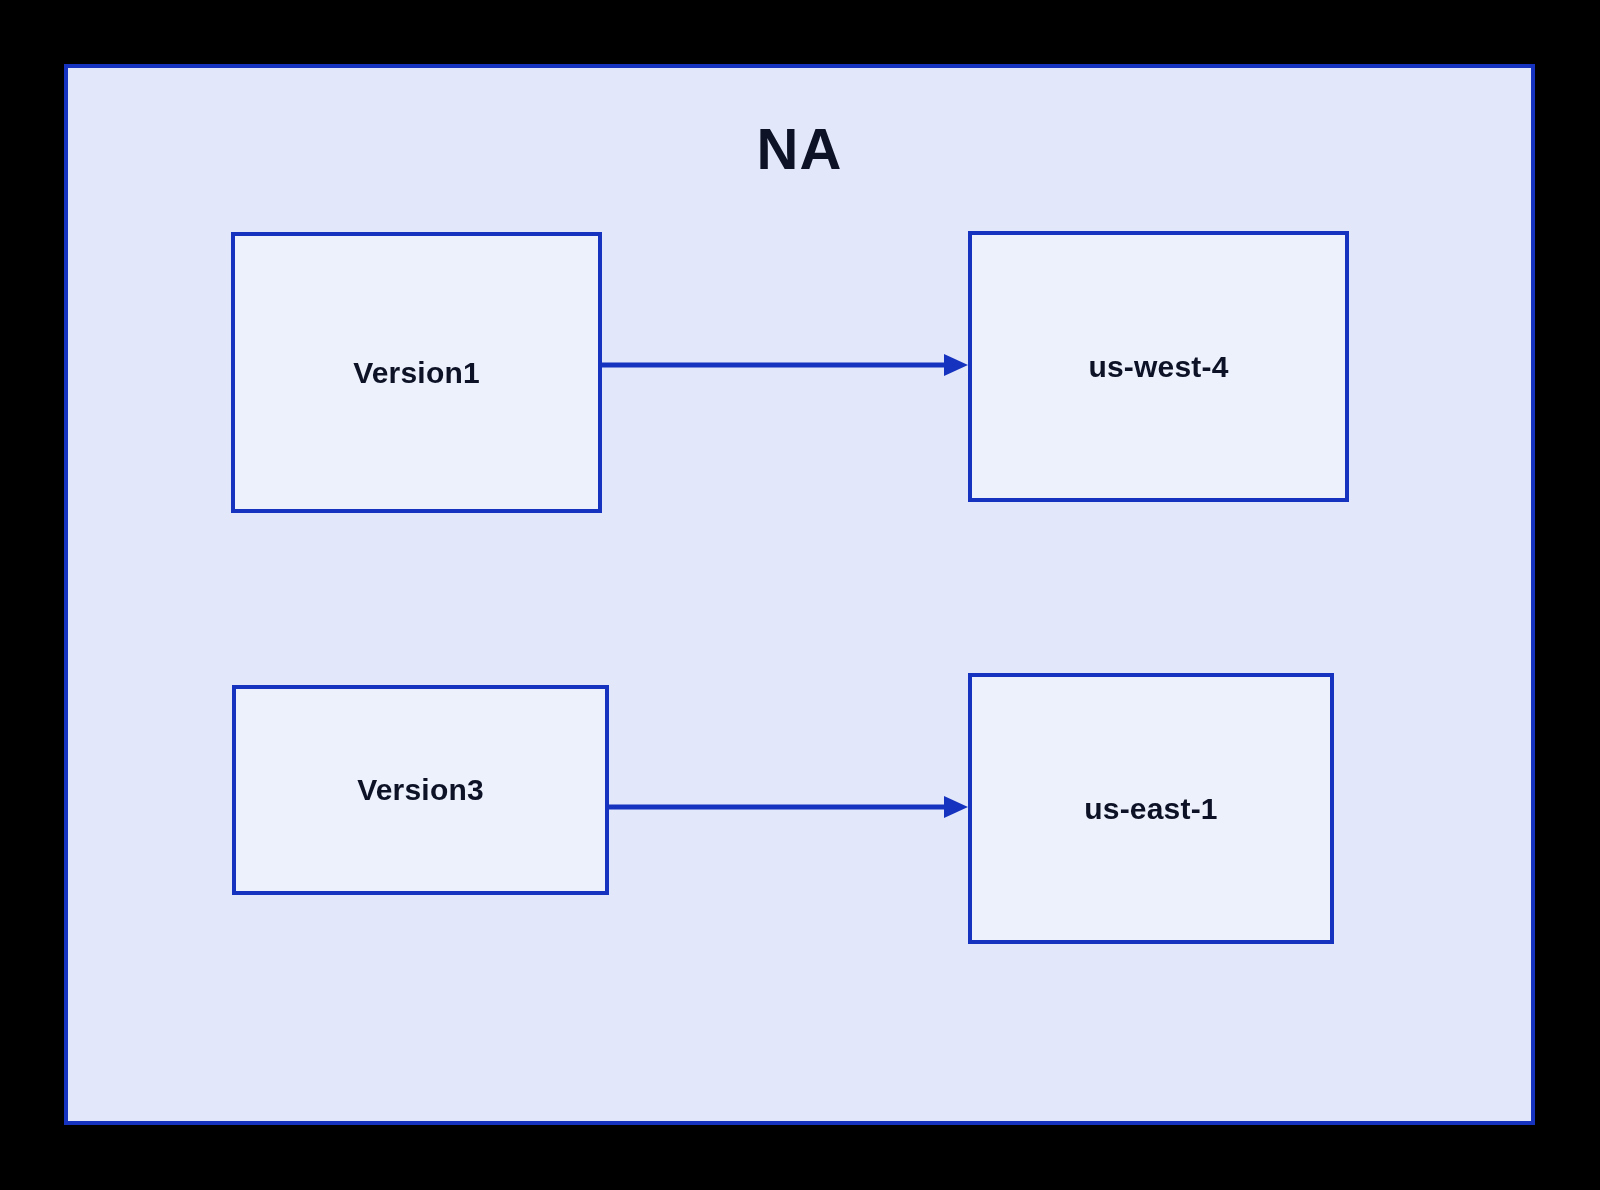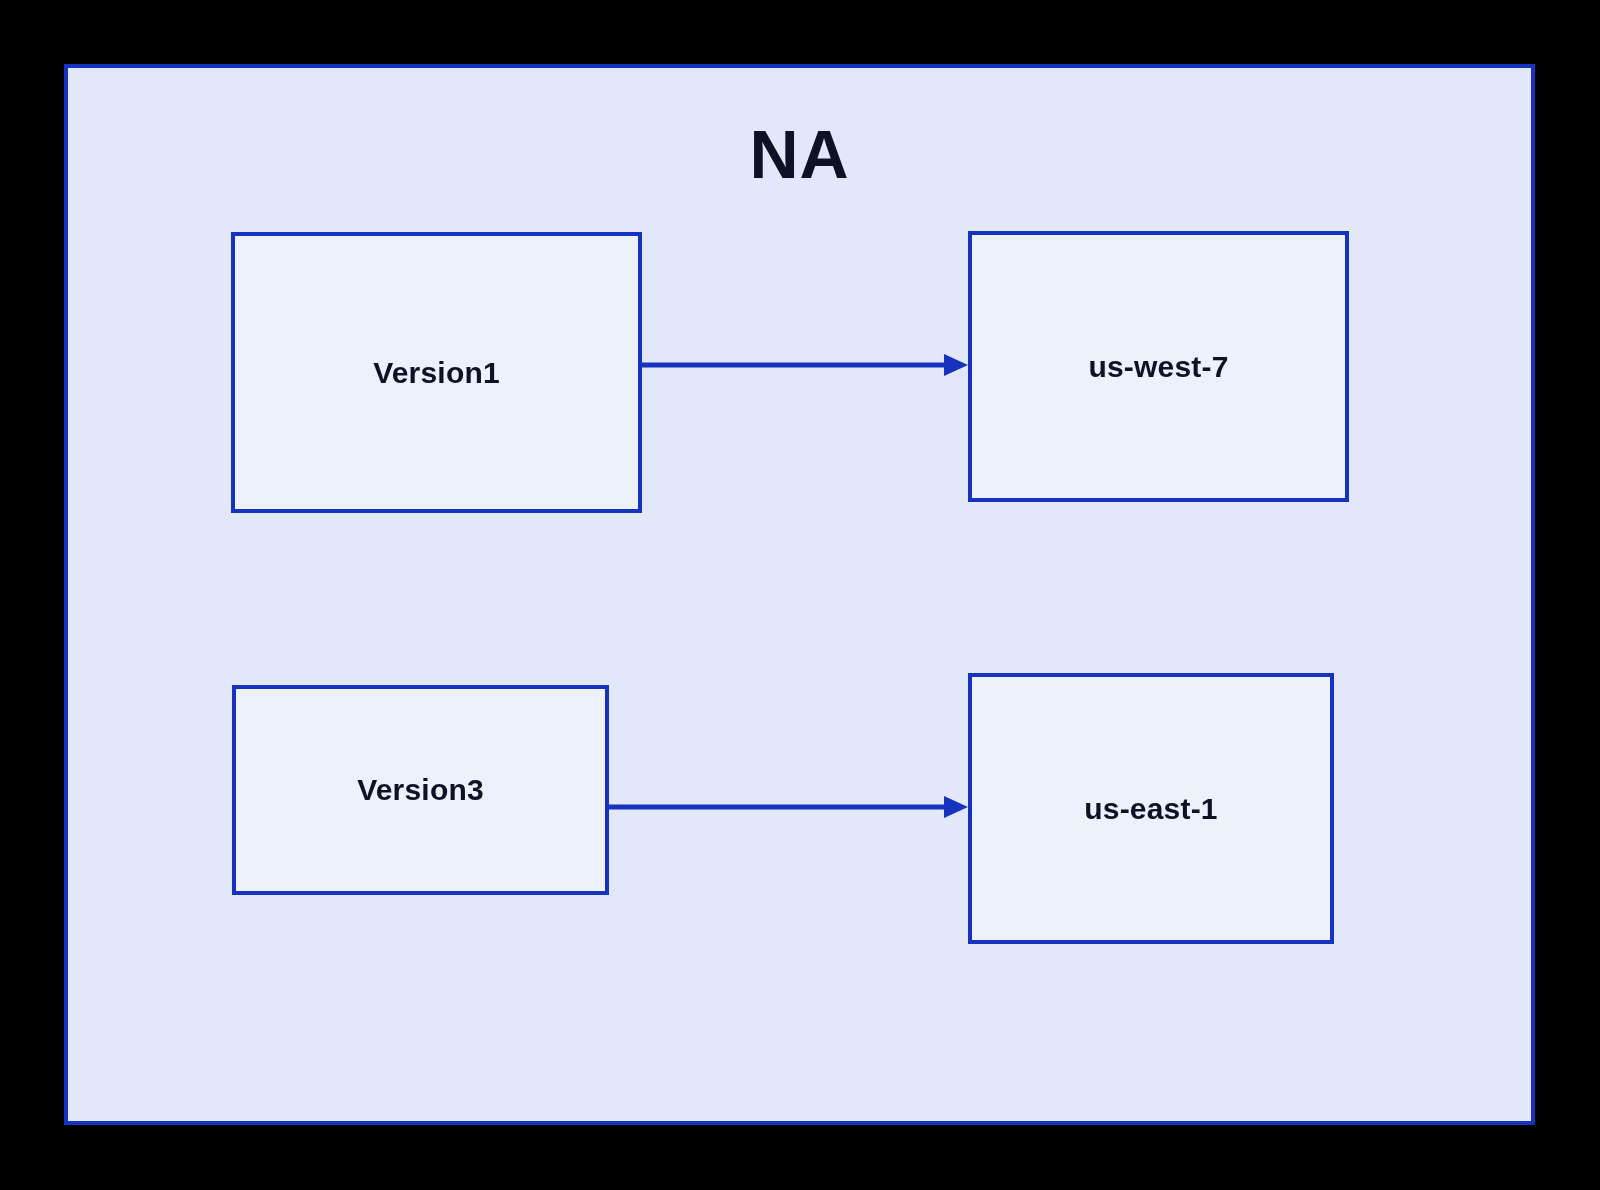--- a/index.html
+++ b/index.html
@@ -33,21 +33,21 @@
     border: 4px solid #1633bf;
     box-sizing: border-box;
   }
 
   .region-title {
     position: absolute;
     left: 0;
     top: 52px;
     width: 100%;
     text-align: center;
-    font-size: 68px;
+    font-size: 58px;
     font-weight: bold;
     letter-spacing: 1px;
     color: #0d1226;
     font-family: "Liberation Sans", sans-serif;
     line-height: 1;
     user-select: none;
   }
 
   
   .node {
@@ -63,21 +63,21 @@
     font-size: 30px;
     font-weight: bold;
     color: #0d1226;
     font-family: "Liberation Sans", sans-serif;
     letter-spacing: 0.2px;
     white-space: nowrap;
     user-select: none;
   }
 
   
-  .node-version1  { left: 163px;  top: 164px; width: 411px;  height: 281px; }
+  .node-version1  { left: 163px;  top: 164px; width: 371px;  height: 281px; }
   .node-uswest1   { left: 900px;  top: 163px; width: 381px;  height: 271px; }
   .node-version3  { left: 164px;  top: 617px; width: 377px;  height: 210px; }
   .node-useast1   { left: 900px;  top: 605px; width: 366px;  height: 271px; }
 
   
   .edges {
     position: absolute;
     left: 0;
     top: 0;
     width: 1471px;
@@ -114,21 +114,21 @@
         <line class="edge-line" x1="541" y1="739" x2="876" y2="739"></line>
         <polygon class="edge-head" points="876,728 900,739 876,750"></polygon>
       </g>
     </svg>
 
     <div class="node node-version1">
       <span class="node-label">Version1</span>
     </div>
 
     <div class="node node-uswest1">
-      <span class="node-label">us-west-7</span>
+      <span class="node-label">us-west-4</span>
     </div>
 
     <div class="node node-version3">
       <span class="node-label">Version3</span>
     </div>
 
     <div class="node node-useast1">
       <span class="node-label">us-east-1</span>
     </div>
 

